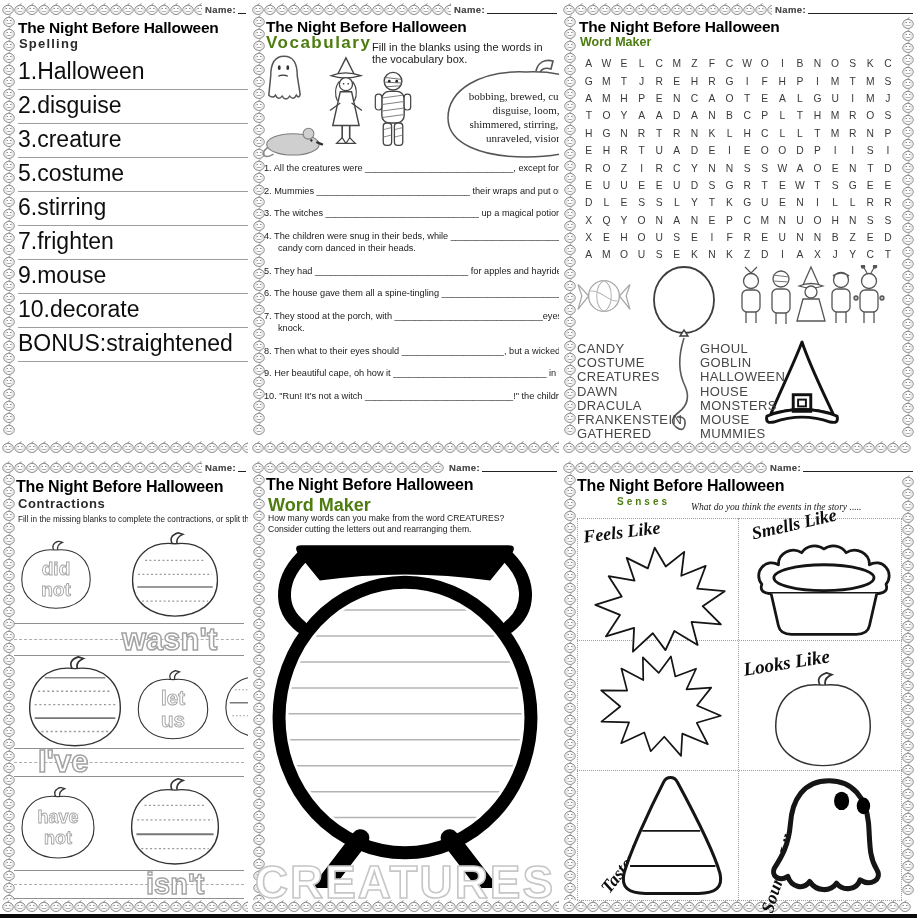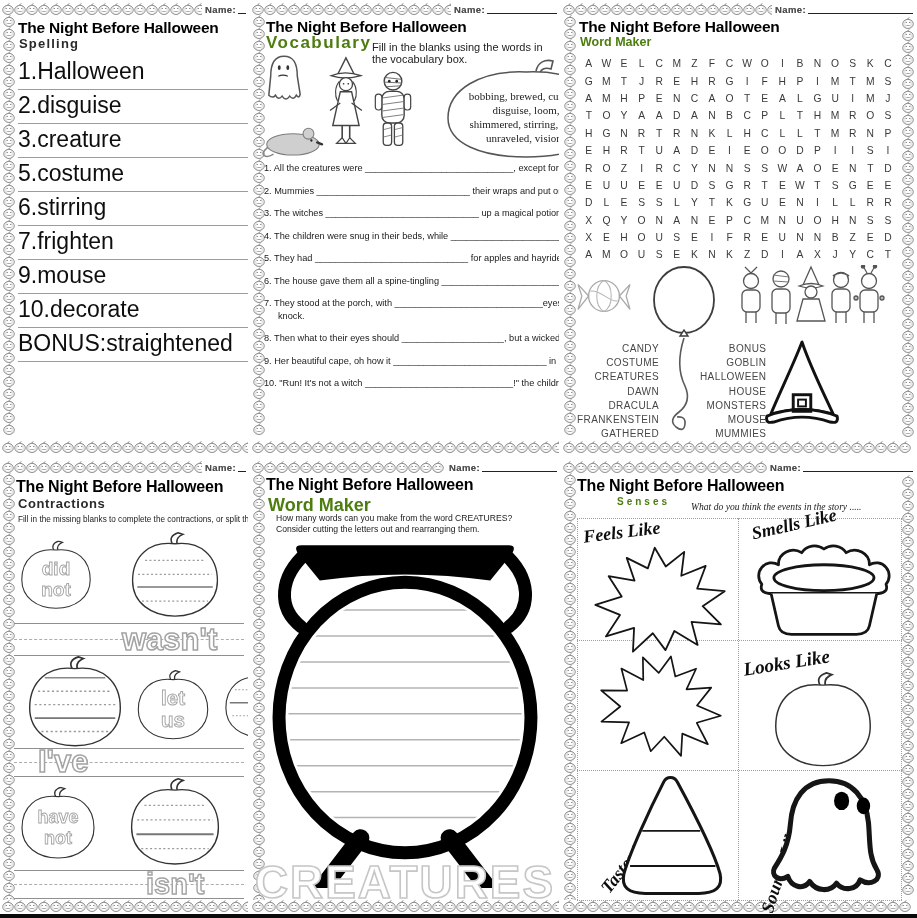--- a/index.html
+++ b/index.html
@@ -27,29 +27,29 @@
   #vocab-questions{position:absolute;left:12px;right:0;top:160px;}
   .vq{margin-bottom:10px;}
   .vq-line{white-space:nowrap;overflow:hidden;font-size:9.2px;line-height:12.5px;color:#191919;}
   .vq-line.cont{margin-left:14px;}
   .wordbox-line{font-family:"Liberation Serif",serif;font-size:11px;fill:#1c1c1c;}
   
   #ws-grid{position:absolute;left:17px;top:53px;}
   .ws-row{display:flex;height:17.4px;align-items:center;}
   .ws-cell{width:17.6px;text-align:center;font-size:10.3px;color:#3a3a3a;}
   .ws-col{position:absolute;}
-  .ws-word{font-size:10px;line-height:14.2px;color:#474747;letter-spacing:.4px;white-space:nowrap;text-align:right;}
+  .ws-word{font-size:13px;line-height:14.2px;color:#474747;letter-spacing:.4px;white-space:nowrap;}
   
   .c-instr{position:absolute;font-size:8.2px;color:#1a1a1a;white-space:nowrap;overflow:hidden;}
   .pline{position:absolute;height:0;}
   .pl-solid{border-top:1.6px solid #8f8f8f;}
   .pl-dash{border-top:1.4px dashed #adadad;}
   .outline-word{position:absolute;overflow:visible;}
   
-  .wm-instr{position:absolute;font-size:8.6px;color:#1a1a1a;white-space:nowrap;margin-left:8px;}
+  .wm-instr{position:absolute;font-size:8.6px;color:#1a1a1a;white-space:nowrap;}
   
   .sn-label{position:absolute;font-family:"Liberation Serif",serif;font-style:italic;font-weight:bold;color:#0d0d0d;white-space:nowrap;}
   .sn-instr{position:absolute;font-family:"Liberation Serif",serif;font-style:italic;font-size:9.6px;color:#1a1a1a;white-space:nowrap;}
   .dotted-v{position:absolute;border-left:1.2px dotted #9f9f9f;width:0;}
   .dotted-h{position:absolute;border-top:1.2px dotted #9f9f9f;height:0;}
   .bottom-edge{position:absolute;left:0;right:0;top:914px;height:4px;background:#0a0a0a;}
 </style>
 </head>
 <body>
 
@@ -628,20 +628,21 @@
           <div class="vq-line">1.  All the creatures were _____________________________, except for the mouse.</div>
         </div>
         <div class="vq">
           <div class="vq-line">2.  Mummies ______________________________ their wraps and put on some ne</div>
         </div>
         <div class="vq">
           <div class="vq-line">3.  The witches ______________________________  up a magical potion.</div>
         </div>
         <div class="vq">
           <div class="vq-line">4.  The children were snug in their beds, while _______________________ of</div>
+          <div class="vq-line cont">candy corn danced in their heads.</div>
         </div>
         <div class="vq">
           <div class="vq-line">5.  They had ______________________________ for apples and hayrides.</div>
         </div>
         <div class="vq">
           <div class="vq-line">6.  The house gave them all a spine-tingling ______________________________.</div>
         </div>
         <div class="vq">
           <div class="vq-line">7.  They stood at the porch, with _____________________________eyes and ready</div>
           <div class="vq-line cont">knock.</div>
@@ -1321,21 +1322,21 @@
     <div class="ws-col" style="left:14px;top:340px">
         <div class="ws-word">CANDY</div>
         <div class="ws-word">COSTUME</div>
         <div class="ws-word">CREATURES</div>
         <div class="ws-word">DAWN</div>
         <div class="ws-word">DRACULA</div>
         <div class="ws-word">FRANKENSTEIN</div>
         <div class="ws-word">GATHERED</div>
       </div>
     <div class="ws-col" style="left:137px;top:340px">
-        <div class="ws-word">BONUS</div>
+        <div class="ws-word">GHOUL</div>
         <div class="ws-word">GOBLIN</div>
         <div class="ws-word">HALLOWEEN</div>
         <div class="ws-word">HOUSE</div>
         <div class="ws-word">MONSTERS</div>
         <div class="ws-word">MOUSE</div>
         <div class="ws-word">MUMMIES</div>
       </div>
   </div>
 
   <div id="p4" class="panel" style="left:2px;top:460px;width:246px;height:453px">

